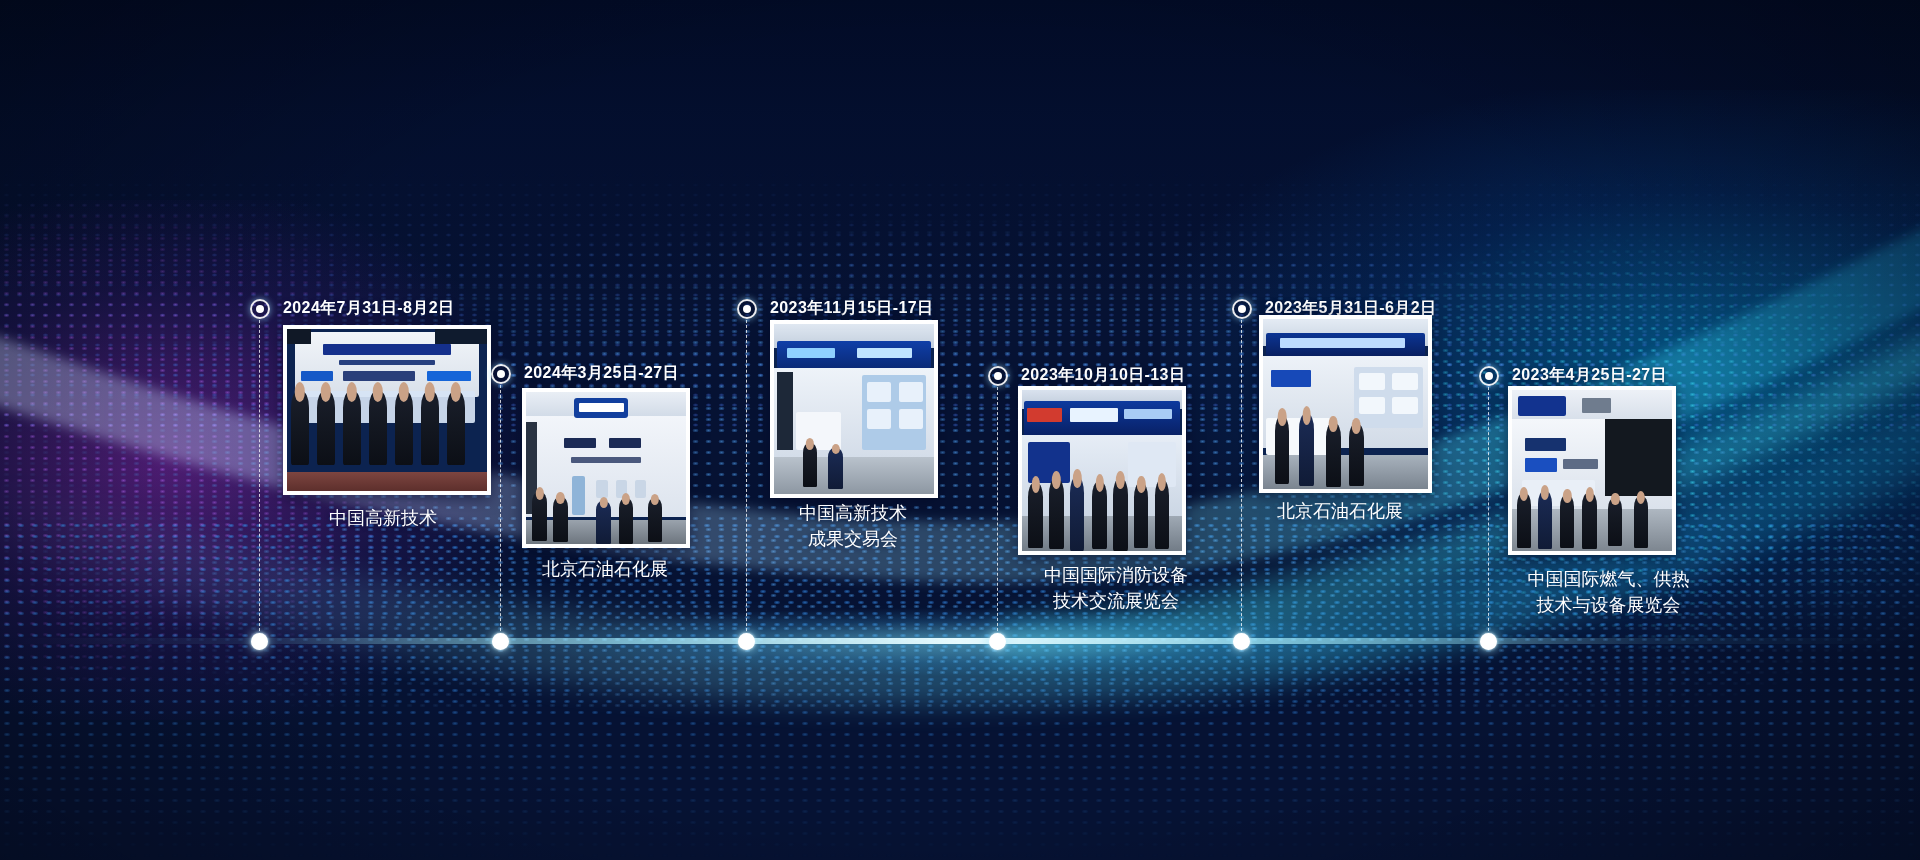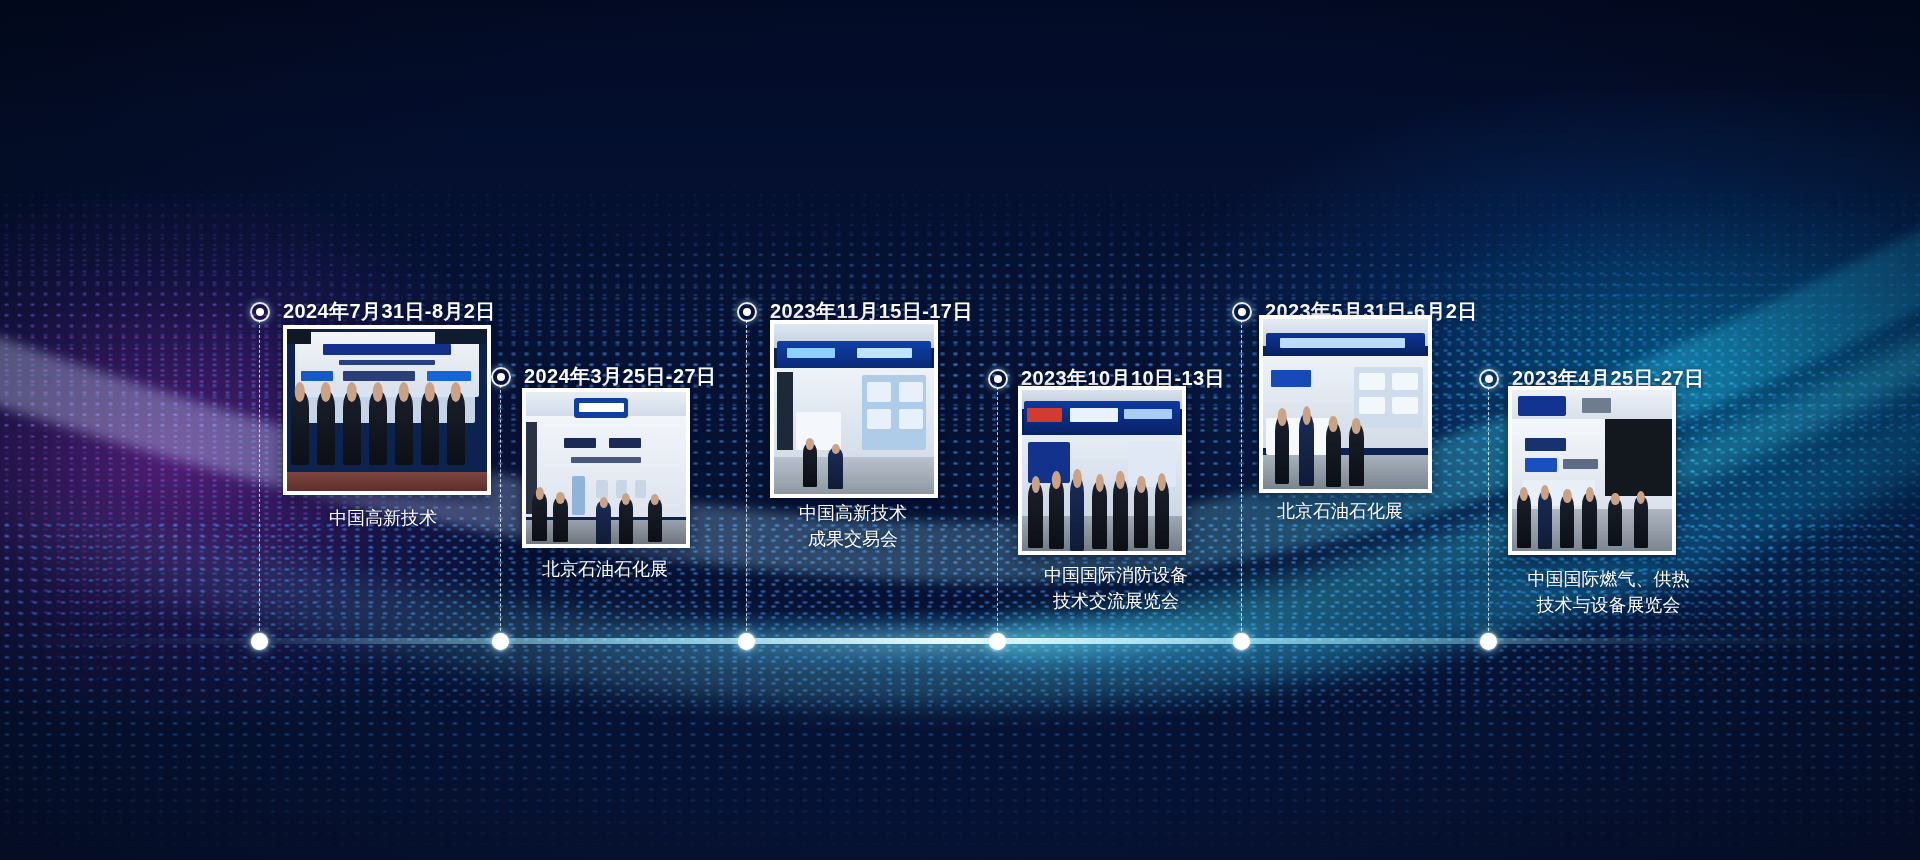--- a/index.html
+++ b/index.html
@@ -116,21 +116,21 @@
     flex:0 0 auto;
     box-shadow:0 0 7px rgba(150,220,255,0.65);
   }
   .marker i{
     display:block;width:8px;height:8px;border-radius:50%;
     background:#ffffff;
   }
   .date{
     margin-left:13px;
     color:#ffffff;
-    font-size:20px;
+    font-size:16px;
     font-weight:bold;
     letter-spacing:0.4px;
     text-shadow:0 1px 4px rgba(0,20,60,0.75);
   }
 
   .stem{
     position:absolute;
     width:0;border-left:1.6px dashed rgba(255,255,255,0.78);
     left:9px;
   }

